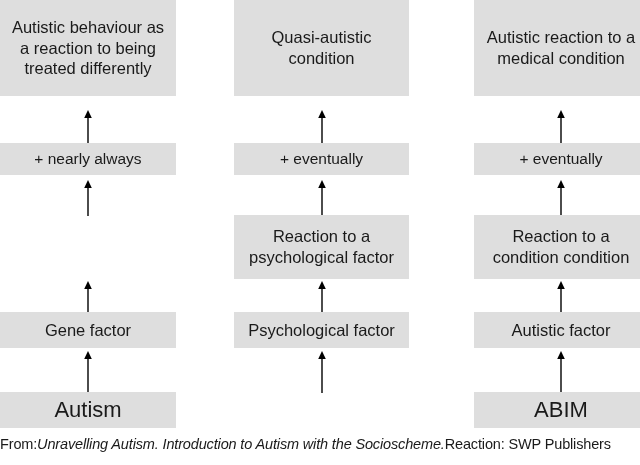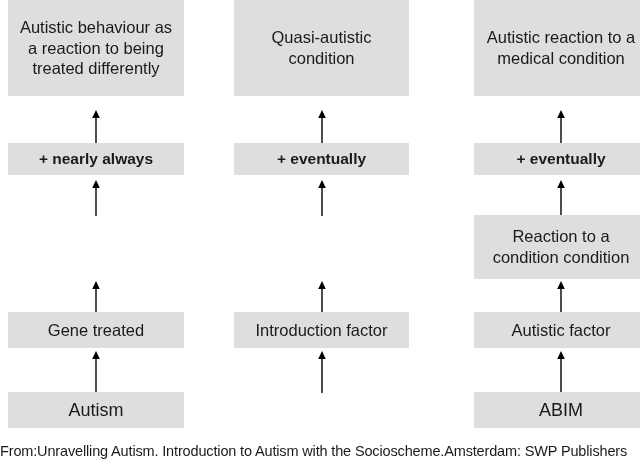--- a/index.html
+++ b/index.html
@@ -22,43 +22,43 @@
     top: 0;
     width: 640px;
     height: 432px;
   }
 
   .column {
     position: absolute;
     top: 0;
     height: 432px;
   }
-  .col-1 { left: 0px;   width: 176px; margin-left: 8px; }
+  .col-1 { left: 0px;   width: 176px; }
   .col-2 { left: 234px; width: 175px; }
   .col-3 { left: 474px; width: 174px; }
 
   .box {
     position: absolute;
     left: 0;
     width: 100%;
     box-sizing: border-box;
     background: #dedede;
     display: flex;
     align-items: center;
     justify-content: center;
     text-align: center;
     line-height: 1.26;
     padding: 2px 6px;
   }
 
   .row-top      { top: 0px;   height: 96px;  font-size: 16.5px; }
-  .row-link     { top: 143px; height: 32px;  font-size: 15.5px; font-weight: bold; }
+  .row-link     { top: 143px; height: 32px;  font-size: 15.5px; }
   .row-mid      { top: 215px; height: 64px;  font-size: 16.5px; }
   .row-factor   { top: 312px; height: 36px;  font-size: 16.5px; }
-  .row-source   { top: 392px; height: 36px;  font-size: 18px; }
+  .row-source   { top: 392px; height: 36px;  font-size: 22px; }
 
   
   .arrow {
     position: absolute;
     left: 50%;
     width: 14px;
     margin-left: -7px;
   }
   .arrow svg { display: block; }
 
@@ -67,26 +67,26 @@
   .arrow-c { top: 281px; height: 32px; }
   .arrow-d { top: 351px; height: 42px; }
 
   #caption {
     position: absolute;
     left: 0;
     top: 436px;
     width: 516px;
     height: 29px;
     display: flex;
-    align-items: center;
+    align-items: flex-start;
     font-size: 14.5px;
     white-space: nowrap;
     letter-spacing: -0.15px;
   }
-  #caption .ital { }
+  #caption .ital { font-style: italic; }
   #caption span { display: inline; }
 </style>
 </head>
 <body>
 
 <div id="diagram">
 
   <div class="column col-1">
     <div class="box row-top">Autistic behaviour as a reaction to being treated differently</div>
 
@@ -107,21 +107,21 @@
     </div>
 
 
     <div class="arrow arrow-c">
       <svg width="14" height="32" viewBox="0 0 14 32" aria-hidden="true">
         <line x1="7" y1="32" x2="7" y2="5" stroke="#000000" stroke-width="1.4"></line>
         <polygon points="7,0 3.2,8 10.8,8" fill="#000000"></polygon>
       </svg>
     </div>
 
-    <div class="box row-factor">Gene treated</div>
+    <div class="box row-factor">Gene factor</div>
 
     <div class="arrow arrow-d">
       <svg width="14" height="42" viewBox="0 0 14 42" aria-hidden="true">
         <line x1="7" y1="42" x2="7" y2="5" stroke="#000000" stroke-width="1.4"></line>
         <polygon points="7,0 3.2,8 10.8,8" fill="#000000"></polygon>
       </svg>
     </div>
 
     <div class="box row-source">Autism</div>
   </div>
@@ -138,29 +138,30 @@
 
     <div class="box row-link">+ eventually</div>
 
     <div class="arrow arrow-b">
       <svg width="14" height="36" viewBox="0 0 14 36" aria-hidden="true">
         <line x1="7" y1="36" x2="7" y2="5" stroke="#000000" stroke-width="1.4"></line>
         <polygon points="7,0 3.2,8 10.8,8" fill="#000000"></polygon>
       </svg>
     </div>
 
+    <div class="box row-mid">Reaction to a psychological factor</div>
 
     <div class="arrow arrow-c">
       <svg width="14" height="32" viewBox="0 0 14 32" aria-hidden="true">
         <line x1="7" y1="32" x2="7" y2="5" stroke="#000000" stroke-width="1.4"></line>
         <polygon points="7,0 3.2,8 10.8,8" fill="#000000"></polygon>
       </svg>
     </div>
 
-    <div class="box row-factor">Introduction factor</div>
+    <div class="box row-factor">Psychological factor</div>
 
     <div class="arrow arrow-d">
       <svg width="14" height="42" viewBox="0 0 14 42" aria-hidden="true">
         <line x1="7" y1="42" x2="7" y2="5" stroke="#000000" stroke-width="1.4"></line>
         <polygon points="7,0 3.2,8 10.8,8" fill="#000000"></polygon>
       </svg>
     </div>
 
   </div>
 
@@ -202,14 +203,14 @@
     </div>
 
     <div class="box row-source">ABIM</div>
   </div>
 
 </div>
 
 <div id="caption">
     <span>From: </span>
     <span class="ital">Unravelling Autism. Introduction to Autism with the Socioscheme.</span>
-    <span> Amsterdam: SWP Publishers</span>
+    <span> Reaction: SWP Publishers</span>
   </div>
 
 </body></html>

